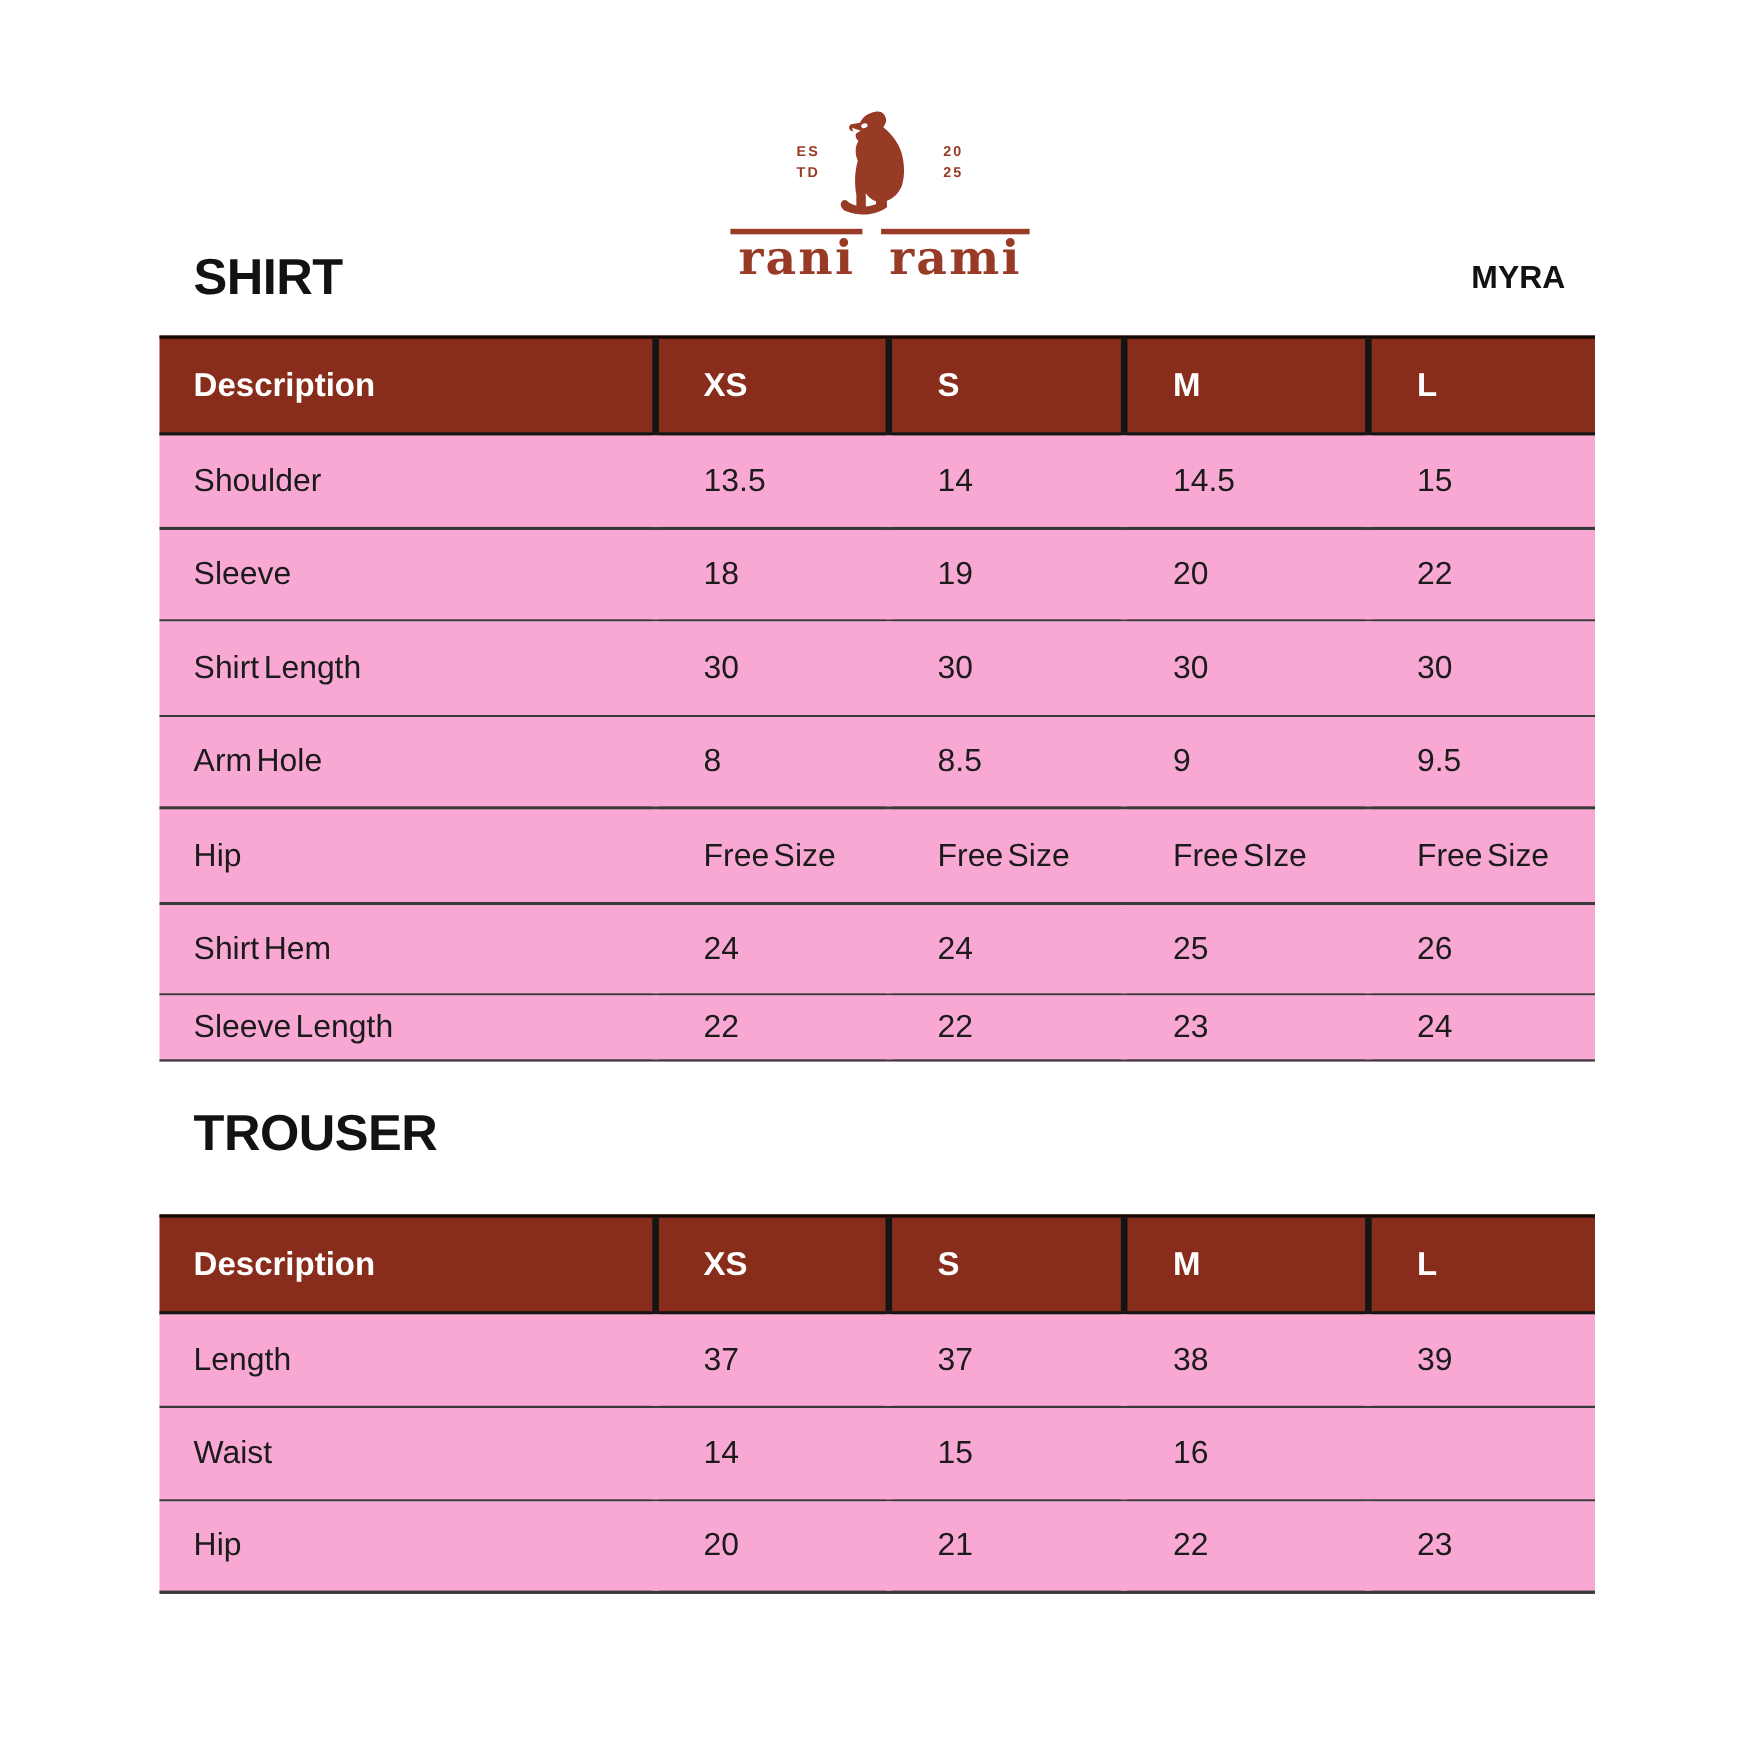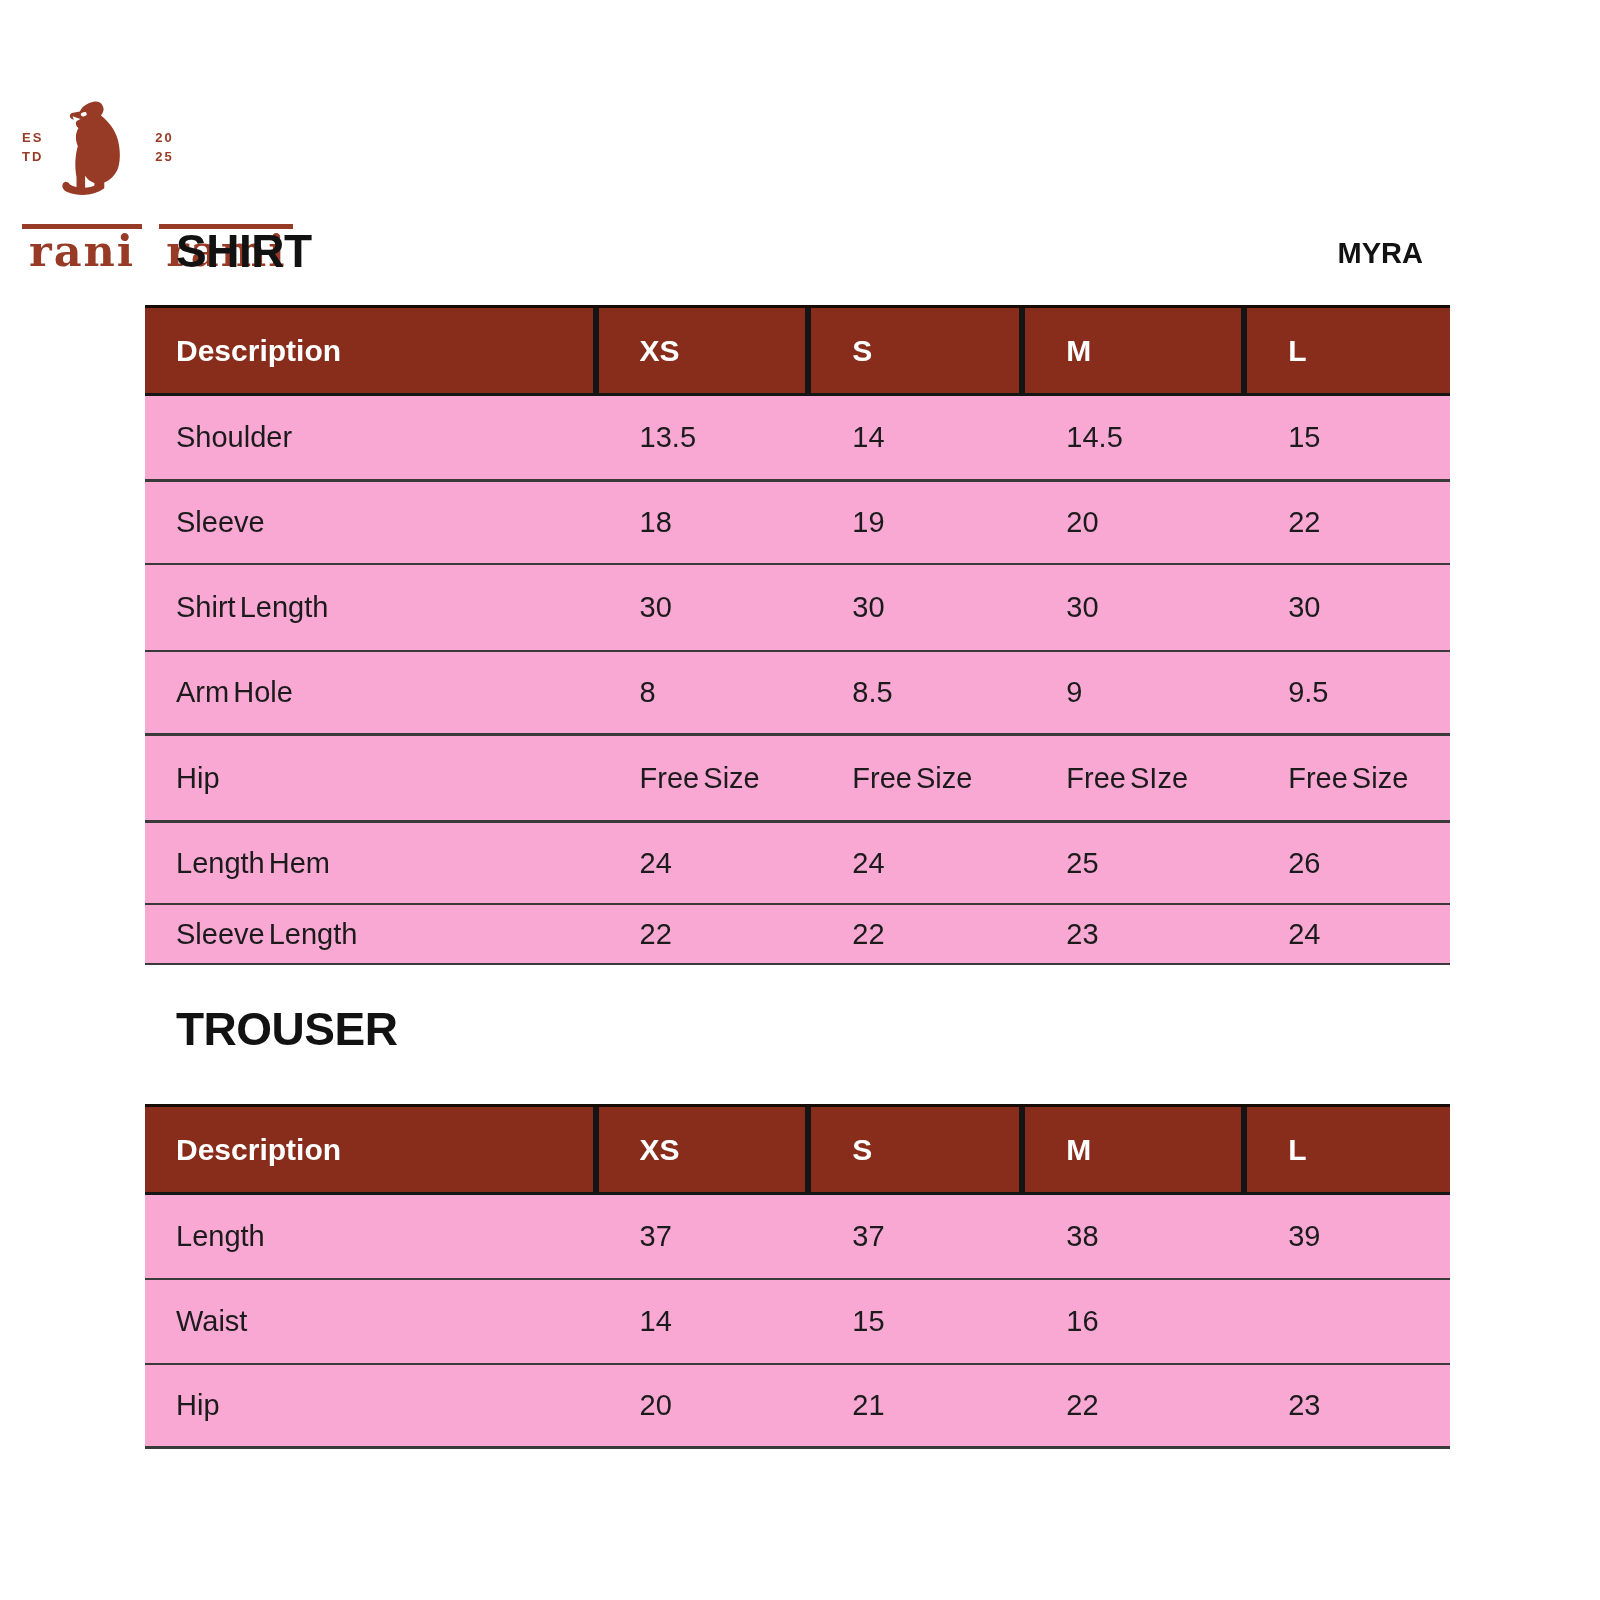--- a/index.html
+++ b/index.html
@@ -13,31 +13,31 @@
     width:1600px;height:1600px;
     background:#ffffff;
     font-family:"Liberation Sans", sans-serif;
     position:relative;
     overflow:hidden;
     color:var(--ink);
   }
   
   .logo-block{
     position:absolute;top:96px;left:0;right:0;
-    display:flex;flex-direction:column;align-items:flex-start;padding-left:22px;
+    display:flex;flex-direction:column;align-items:center;
   }
   .logo-row{display:flex;align-items:center;gap:13px;}
   .estd{
     font-size:13px;font-weight:600;letter-spacing:2px;line-height:1.45;
     color:var(--logo);display:flex;flex-direction:column;
   }
   .estd.left{align-items:flex-start;}
   .estd.right{align-items:flex-start;}
   .tiger-svg{width:86px;height:104px;display:block;}
-  .wordmark{margin-top:24px;display:flex;gap:17px;}
+  .wordmark{margin-top:8px;display:flex;gap:17px;}
   .word{
     font-family:"DejaVu Serif", serif;
     font-weight:700;font-size:43px;line-height:1.02;
     color:var(--logo);
     border-top:5px solid var(--logo);
     padding:1px 7px 0 7px;
     letter-spacing:2px;
   }
   
   .shirt-title{
@@ -179,21 +179,21 @@
         <div class="tcell c-val">9.5</div>
       </div>
       <div class="trow tbody">
         <div class="tcell c-desc">Hip</div>
         <div class="tcell c-val">Free Size</div>
         <div class="tcell c-val">Free Size</div>
         <div class="tcell c-val">Free SIze</div>
         <div class="tcell c-val">Free Size</div>
       </div>
       <div class="trow tbody">
-        <div class="tcell c-desc">Length Hem</div>
+        <div class="tcell c-desc">Shirt Hem</div>
         <div class="tcell c-val">24</div>
         <div class="tcell c-val">24</div>
         <div class="tcell c-val">25</div>
         <div class="tcell c-val">26</div>
       </div>
       <div class="trow tbody">
         <div class="tcell c-desc">Sleeve Length</div>
         <div class="tcell c-val">22</div>
         <div class="tcell c-val">22</div>
         <div class="tcell c-val">23</div>

